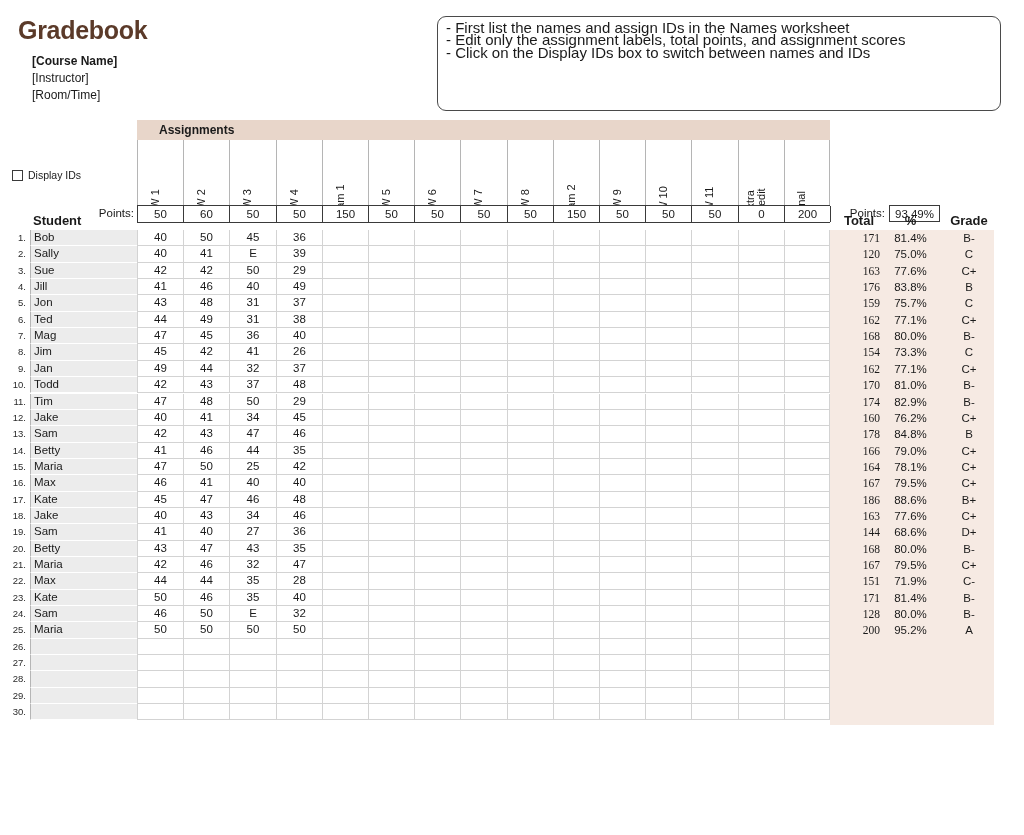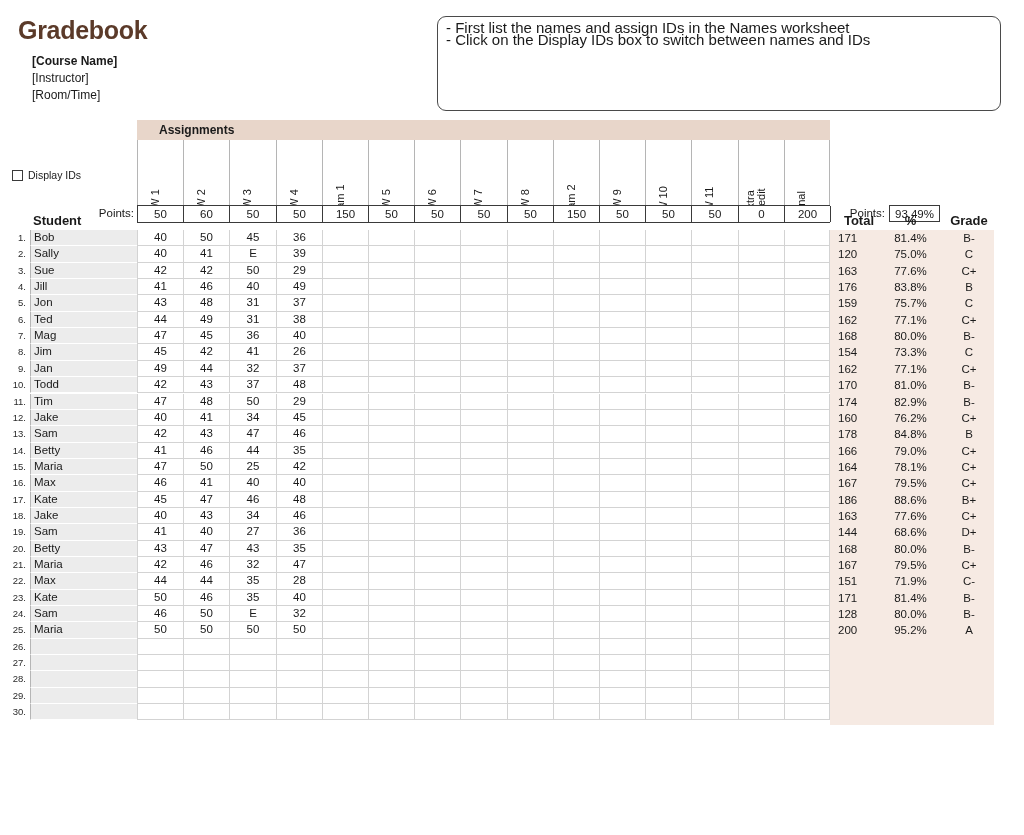--- a/index.html
+++ b/index.html
@@ -89,37 +89,38 @@
   .row{position:absolute;left:0;width:1024px;height:16.35px;}
   .rownum{position:absolute;left:0px;width:26px;text-align:right;font-size:9.5px;color:#2a2a2a;line-height:16.35px;}
   .sname{position:absolute;left:30px;width:107px;height:16.35px;line-height:15px;
     background:#ececec;border-left:1px solid #b5b5b5;border-bottom:1px solid #ffffff;
     font-size:11.5px;padding-left:3px;box-sizing:border-box;color:#1a1a1a;}
   .cellgrid{position:absolute;left:137px;top:0;width:693px;height:16.35px;}
   .gcell{position:absolute;top:0;height:16.35px;line-height:15.5px;text-align:center;
     border-left:1px solid #d3d3d3;border-bottom:1px solid #d3d3d3;
     font-size:11.5px;box-sizing:border-box;background:#fff;color:#1a1a1a;}
   .gcell.last{border-right:1px solid #d3d3d3;}
-  .rtotal{position:absolute;left:838px;width:42px;text-align:left;font-size:11.5px;line-height:16.35px;}
+  .rtotal{position:absolute;left:838px;width:42px;text-align:right;font-size:11.5px;line-height:16.35px;font-family:Liberation Serif, serif;}
   .rpct{position:absolute;left:888px;width:45px;text-align:center;font-size:11.5px;line-height:16.35px;}
   .rgrade{position:absolute;left:945px;width:48px;text-align:center;font-size:11.5px;line-height:16.35px;}
 </style>
 </head>
 <body>
 
 <div id="title-block">
   <div id="gb-title">Gradebook</div>
   <div id="course-name">[Course Name]</div>
   <div id="instructor">[Instructor]</div>
   <div id="roomtime">[Room/Time]</div>
 </div>
 
 <div id="instructions-box">
   <div id="instructions-lines">
       <div class="instr-line">- First list the names and assign IDs in the Names worksheet</div>
+      <div class="instr-line">- Edit only the assignment labels, total points, and assignment scores</div>
       <div class="instr-line">- Click on the Display IDs box to switch between names and IDs</div>
     </div>
 </div>
 
 <div id="grid">
 
   <div class="assign-band">
     <span>Assignments</span>
   </div>
 

